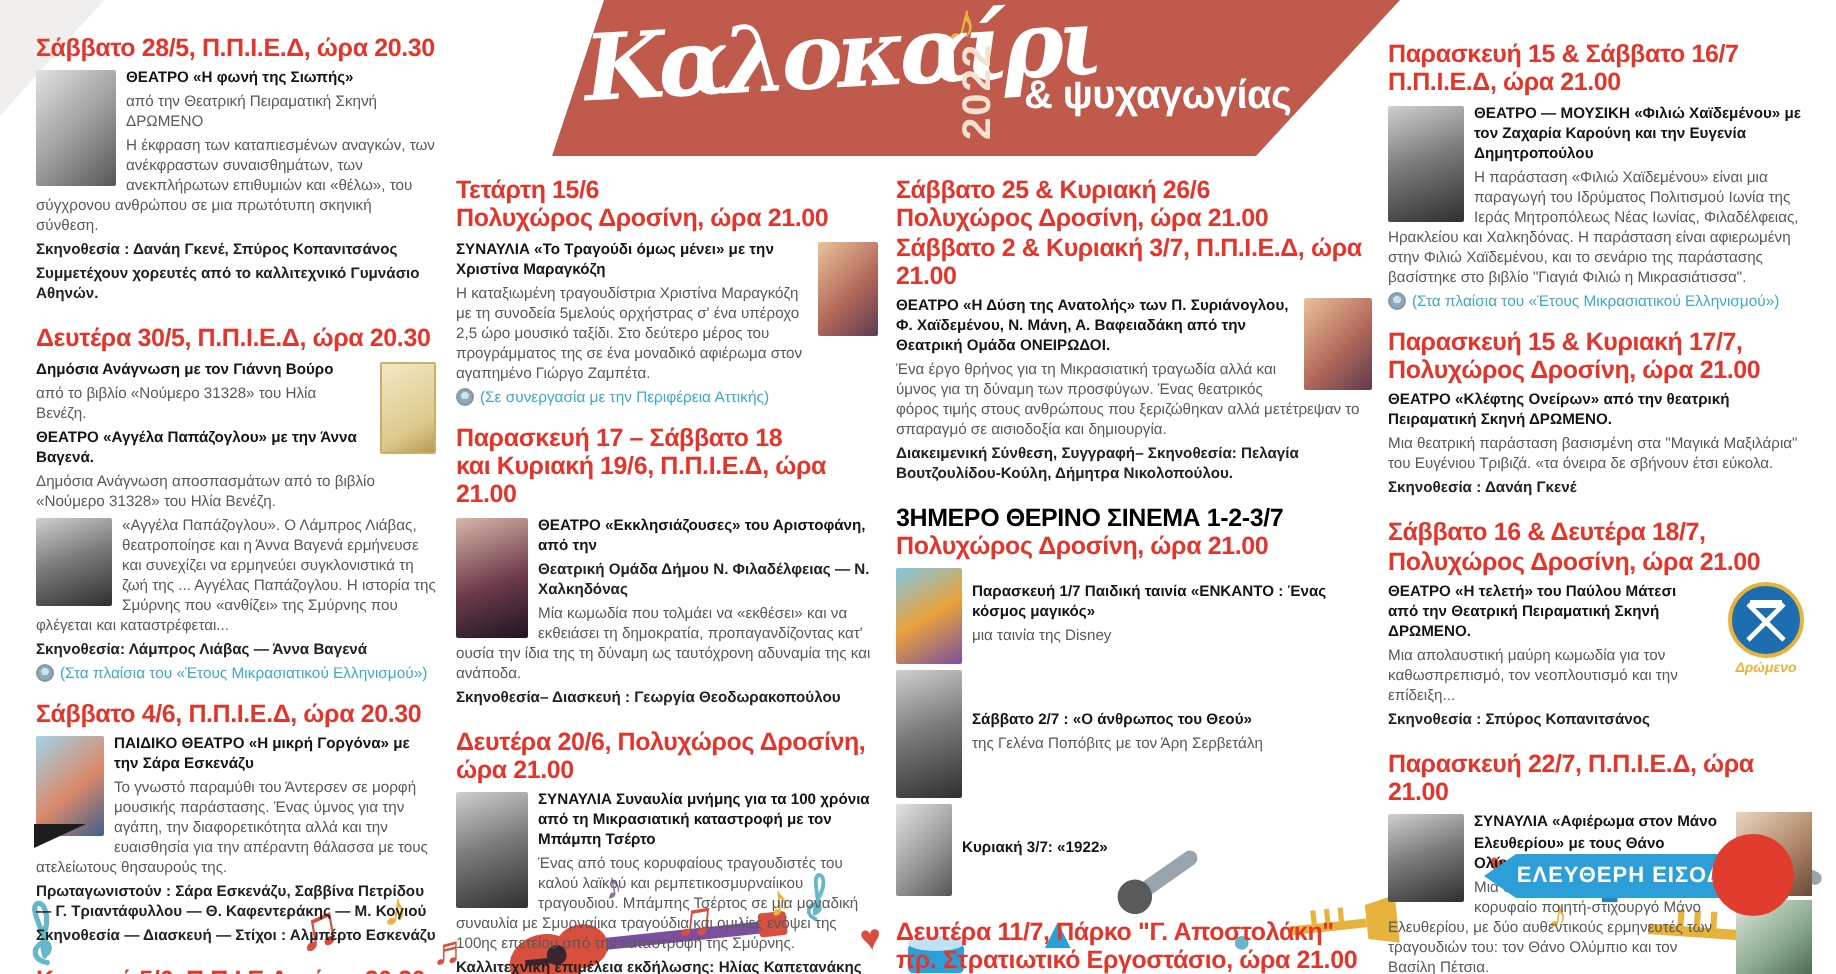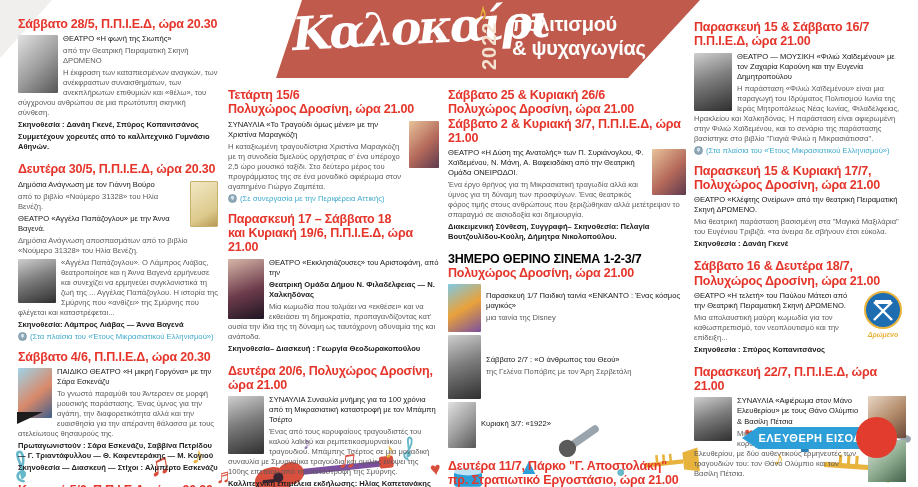--- a/index.html
+++ b/index.html
@@ -32,21 +32,21 @@
   .col2{left:228px;top:88px;width:211px}
   .col3{left:448px;top:88px;width:238px}
   .col4{left:694px;top:20px;width:212px}
 
   .section{margin-bottom:8px;overflow:hidden}
   .hline{font-weight:bold;font-size:12.5px;line-height:1.14;letter-spacing:-0.2px}
   .hline.red{color:#e5352b}
   .hline.blue{color:#000000}
   .sec-body{margin-top:3px;font-size:7.6px;line-height:1.32;color:#5a5a5a;overflow:hidden}
   .sec-body p{margin:0 0 2px 0}
-  p.lead{color:#151515;font-weight:normal}
+  p.lead{color:#151515;font-weight:bold}
   p.credit{color:#222;font-weight:bold}
   .note{color:#3fa9cc;font-size:7.7px;display:flex;gap:3px;align-items:center;
         margin-top:2px;clear:both}
   .emblem{width:9px;height:9px;border-radius:50%;flex:none;
         background:radial-gradient(circle at 50% 40%, #cfe0e8 0 35%, #8fa9b8 36% 100%);
         border:1px solid #7e98a8;box-sizing:border-box}
   .thumb{float:left;margin:1px 5px 2px 0;border-radius:1px;flex:none}
   .thumb.right{float:right;margin:1px 0 2px 5px}
   .bw{background:linear-gradient(135deg,#e2e2e2,#9a9a9a 55%,#565656)}
   .bw2{background:linear-gradient(160deg,#cfcfcf,#7d7d7d 45%,#2f2f2f)}
@@ -86,21 +86,21 @@
 </head>
 <body>
 
 <div class="poster">
   <div class="corner-tl"></div>
 
   <div class="banner">
     <span class="note-icon">♪</span>
     <span class="title-script">Καλοκαίρι</span>
     <span class="title-year">2022</span>
-    <span class="title-sub"><span>πολιτισμού</span><br><span>&amp; ψυχαγωγίας</span></span>
+    <span class="title-sub"><br><span>&amp; ψυχαγωγίας</span></span>
   </div>
 
   <div class="column col1">
       <div class="section">
         <div class="sec-header">
           <div class="hline red">Σάββατο 28/5, Π.Π.Ι.Ε.Δ, ώρα 20.30</div>
         </div>
         <div class="sec-body">
           <div class="thumb left bw" style="width: 40px; height: 58px;"></div>
           <p class="lead">ΘΕΑΤΡΟ «Η φωνή της Σιωπής»</p>

